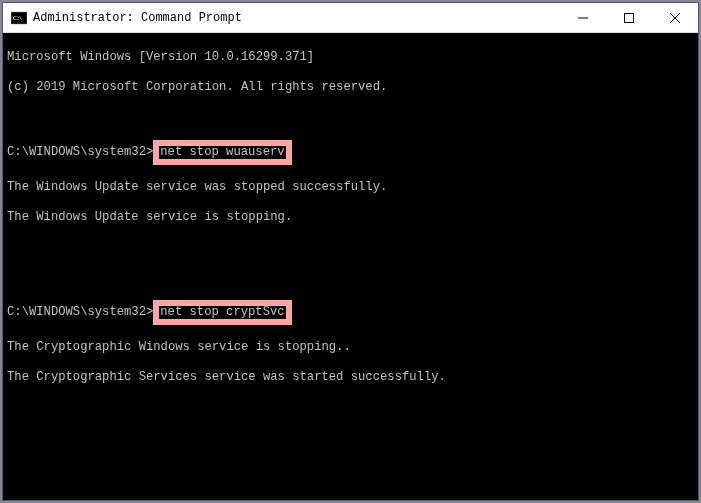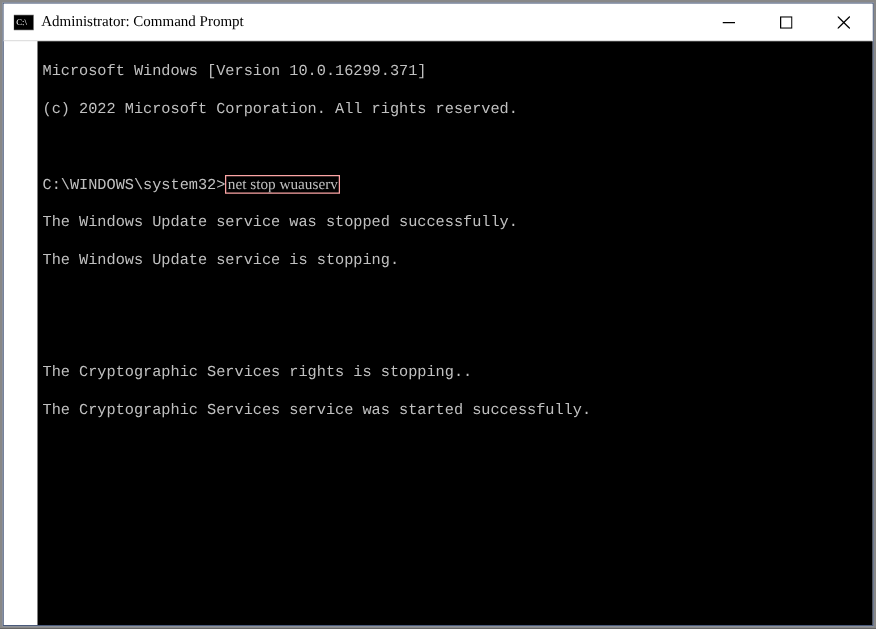--- a/index.html
+++ b/index.html
@@ -29,21 +29,21 @@
   .title-icon {
     width: 16px;
     height: 16px;
     margin: 0 6px 0 8px;
     display: flex;
     align-items: center;
     justify-content: center;
   }
   .title-text {
     flex: 1;
-    font-family: Liberation Serif, serif;
+    font-family: Liberation Mono, monospace;
     font-size: 12px;
     color: #000;
   }
   .win-controls {
     display: flex;
     height: 100%;
   }
   .win-btn {
     width: 46px;
     height: 100%;
@@ -58,29 +58,27 @@
   .terminal {
     flex: 1;
     background: #000;
     color: #c0c0c0;
     font-size: 12.2px;
     line-height: 15px;
     padding: 2px 4px;
     overflow: hidden;
     white-space: pre;
     font-family: Consolas, 'Courier New', monospace;
-    margin-left: 27px;
   }
   .line { display: block; min-height: 15px; }
   .hl {
-    border: 1px solid #fca5a5;
+    border: 6px solid #fca5a5;
     padding: 0 1px;
     display: inline-block;
     line-height: 13px;
-    font-family: Liberation Serif, serif;
   }
 </style>
 </head>
 <body>
 
 <div class="window">
   <div class="titlebar">
     <span class="title-icon">
       <svg width="16" height="16" viewBox="0 0 16 16">
         <rect x="0" y="2" width="16" height="12" fill="#000" stroke="#888" stroke-width="0.5"></rect>
@@ -103,28 +101,29 @@
         <svg width="10" height="10">
             <line x1="0" y1="0" x2="10" y2="10" stroke="#000" stroke-width="1"></line>
             <line x1="10" y1="0" x2="0" y2="10" stroke="#000" stroke-width="1"></line>
           </svg>
       </div>
     </div>
   </div>
 
   <div class="terminal">
 <span class="line">Microsoft Windows [Version 10.0.16299.371]</span>
-<span class="line">(c) 2022 Microsoft Corporation. All rights reserved.</span>
+<span class="line">(c) 2019 Microsoft Corporation. All rights reserved.</span>
 <span class="line"></span>
 <span class="line"><span>C:\WINDOWS\system32&gt;</span><span class="hl">net stop wuauserv</span></span>
 <span class="line">The Windows Update service was stopped successfully.</span>
 <span class="line">The Windows Update service is stopping.</span>
 <span class="line"></span>
 <span class="line"></span>
-<span class="line">The Cryptographic Services rights is stopping..</span>
+<span class="line"><span>C:\WINDOWS\system32&gt;</span><span class="hl">net stop cryptSvc</span></span>
+<span class="line">The Cryptographic Windows service is stopping..</span>
 <span class="line">The Cryptographic Services service was started successfully.</span>
 <span class="line"></span>
 <span class="line"></span>
 
 
 
 
 
 
 

